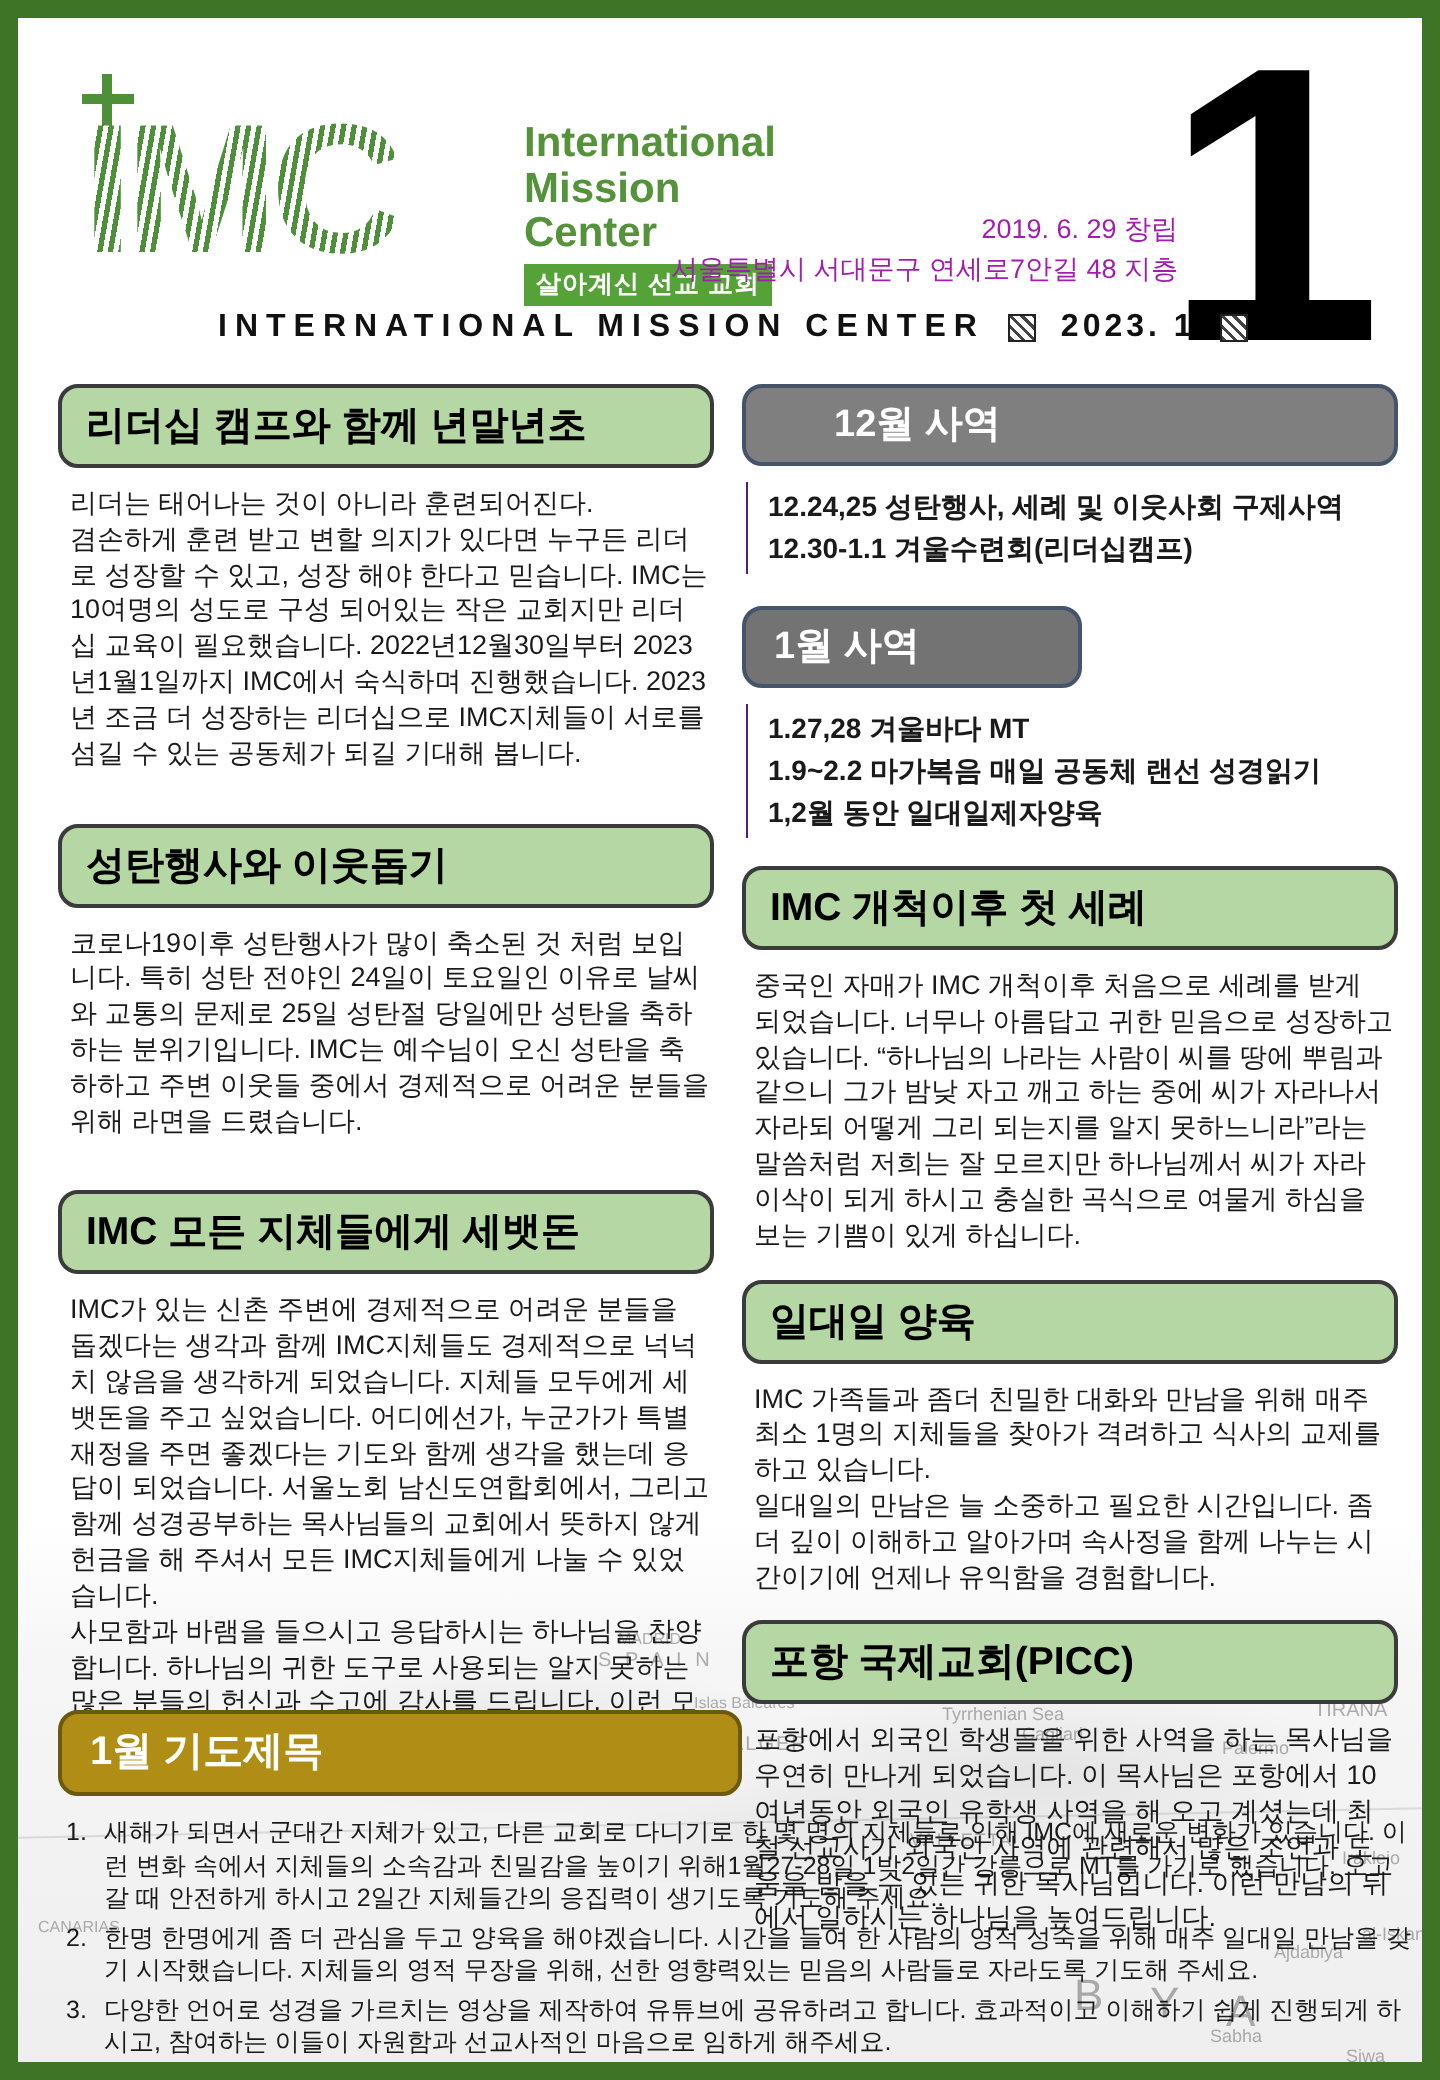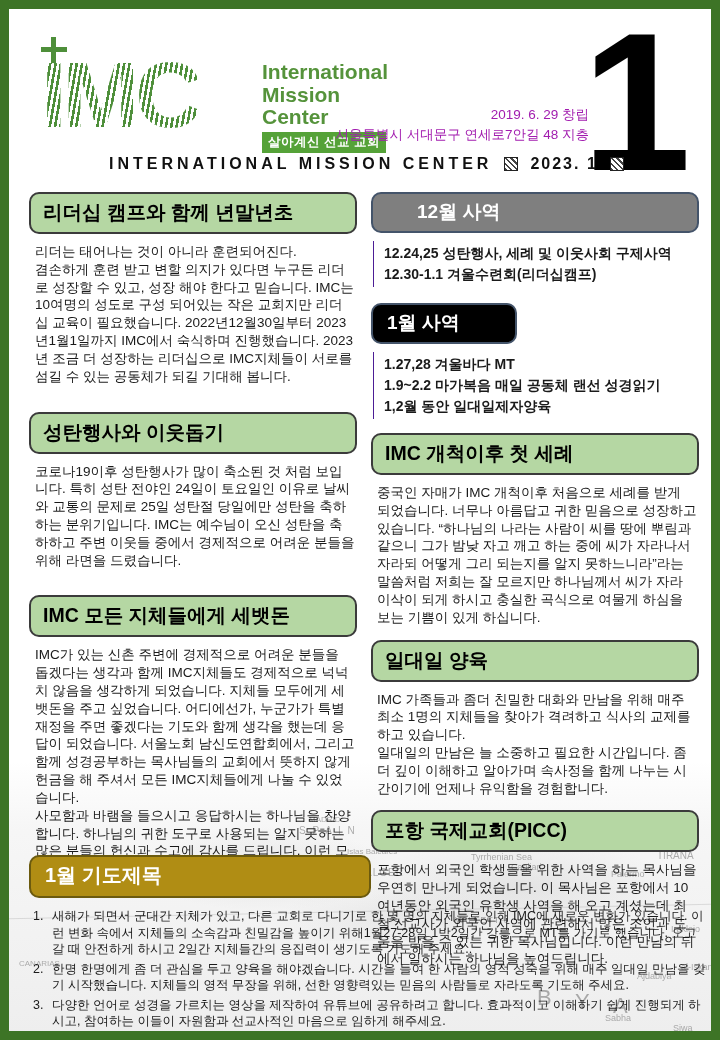--- a/index.html
+++ b/index.html
@@ -43,21 +43,21 @@
   
   .col { position:absolute; top:183px; width:328px; }
   .col-left { left:20px; }
   .col-right { left:362px; }
 
   .title-box { border:2px solid #3b3b3b; border-radius:10px; background:#b5d7a3;
     font-size:19.5px; font-weight:bold; color:#000; padding:5px 12px 6px; }
   .title-gray { border:2px solid #44546a; border-radius:10px; color:#fff;
     font-size:19px; font-weight:bold; padding:5px 14px 6px; }
   .g1 { background:#7f7f7f;padding-left:44px; }
-  .g2 { background:#000000; width:146px; }
+  .g2 { background:#737373; width:170px; }
   .body-text { font-size:13.5px; line-height:1.32; margin:9px 2px 0 6px;
     white-space:pre-line; text-align:left; }
   .sched-list { border-left:1px solid #4c1d95; margin:8px 0 0 2px; padding:2px 0 2px 10px;
     font-size:14px; line-height:1.5;font-weight:bold; }
   .sp1 { margin-bottom:16px; }
   .sp2 { margin-bottom:14px; }
   .art { margin-bottom:13px; }
   .art-l1 .body-text { margin-bottom:26px; }
   .art-l2 .body-text { margin-bottom:26px; }
 

